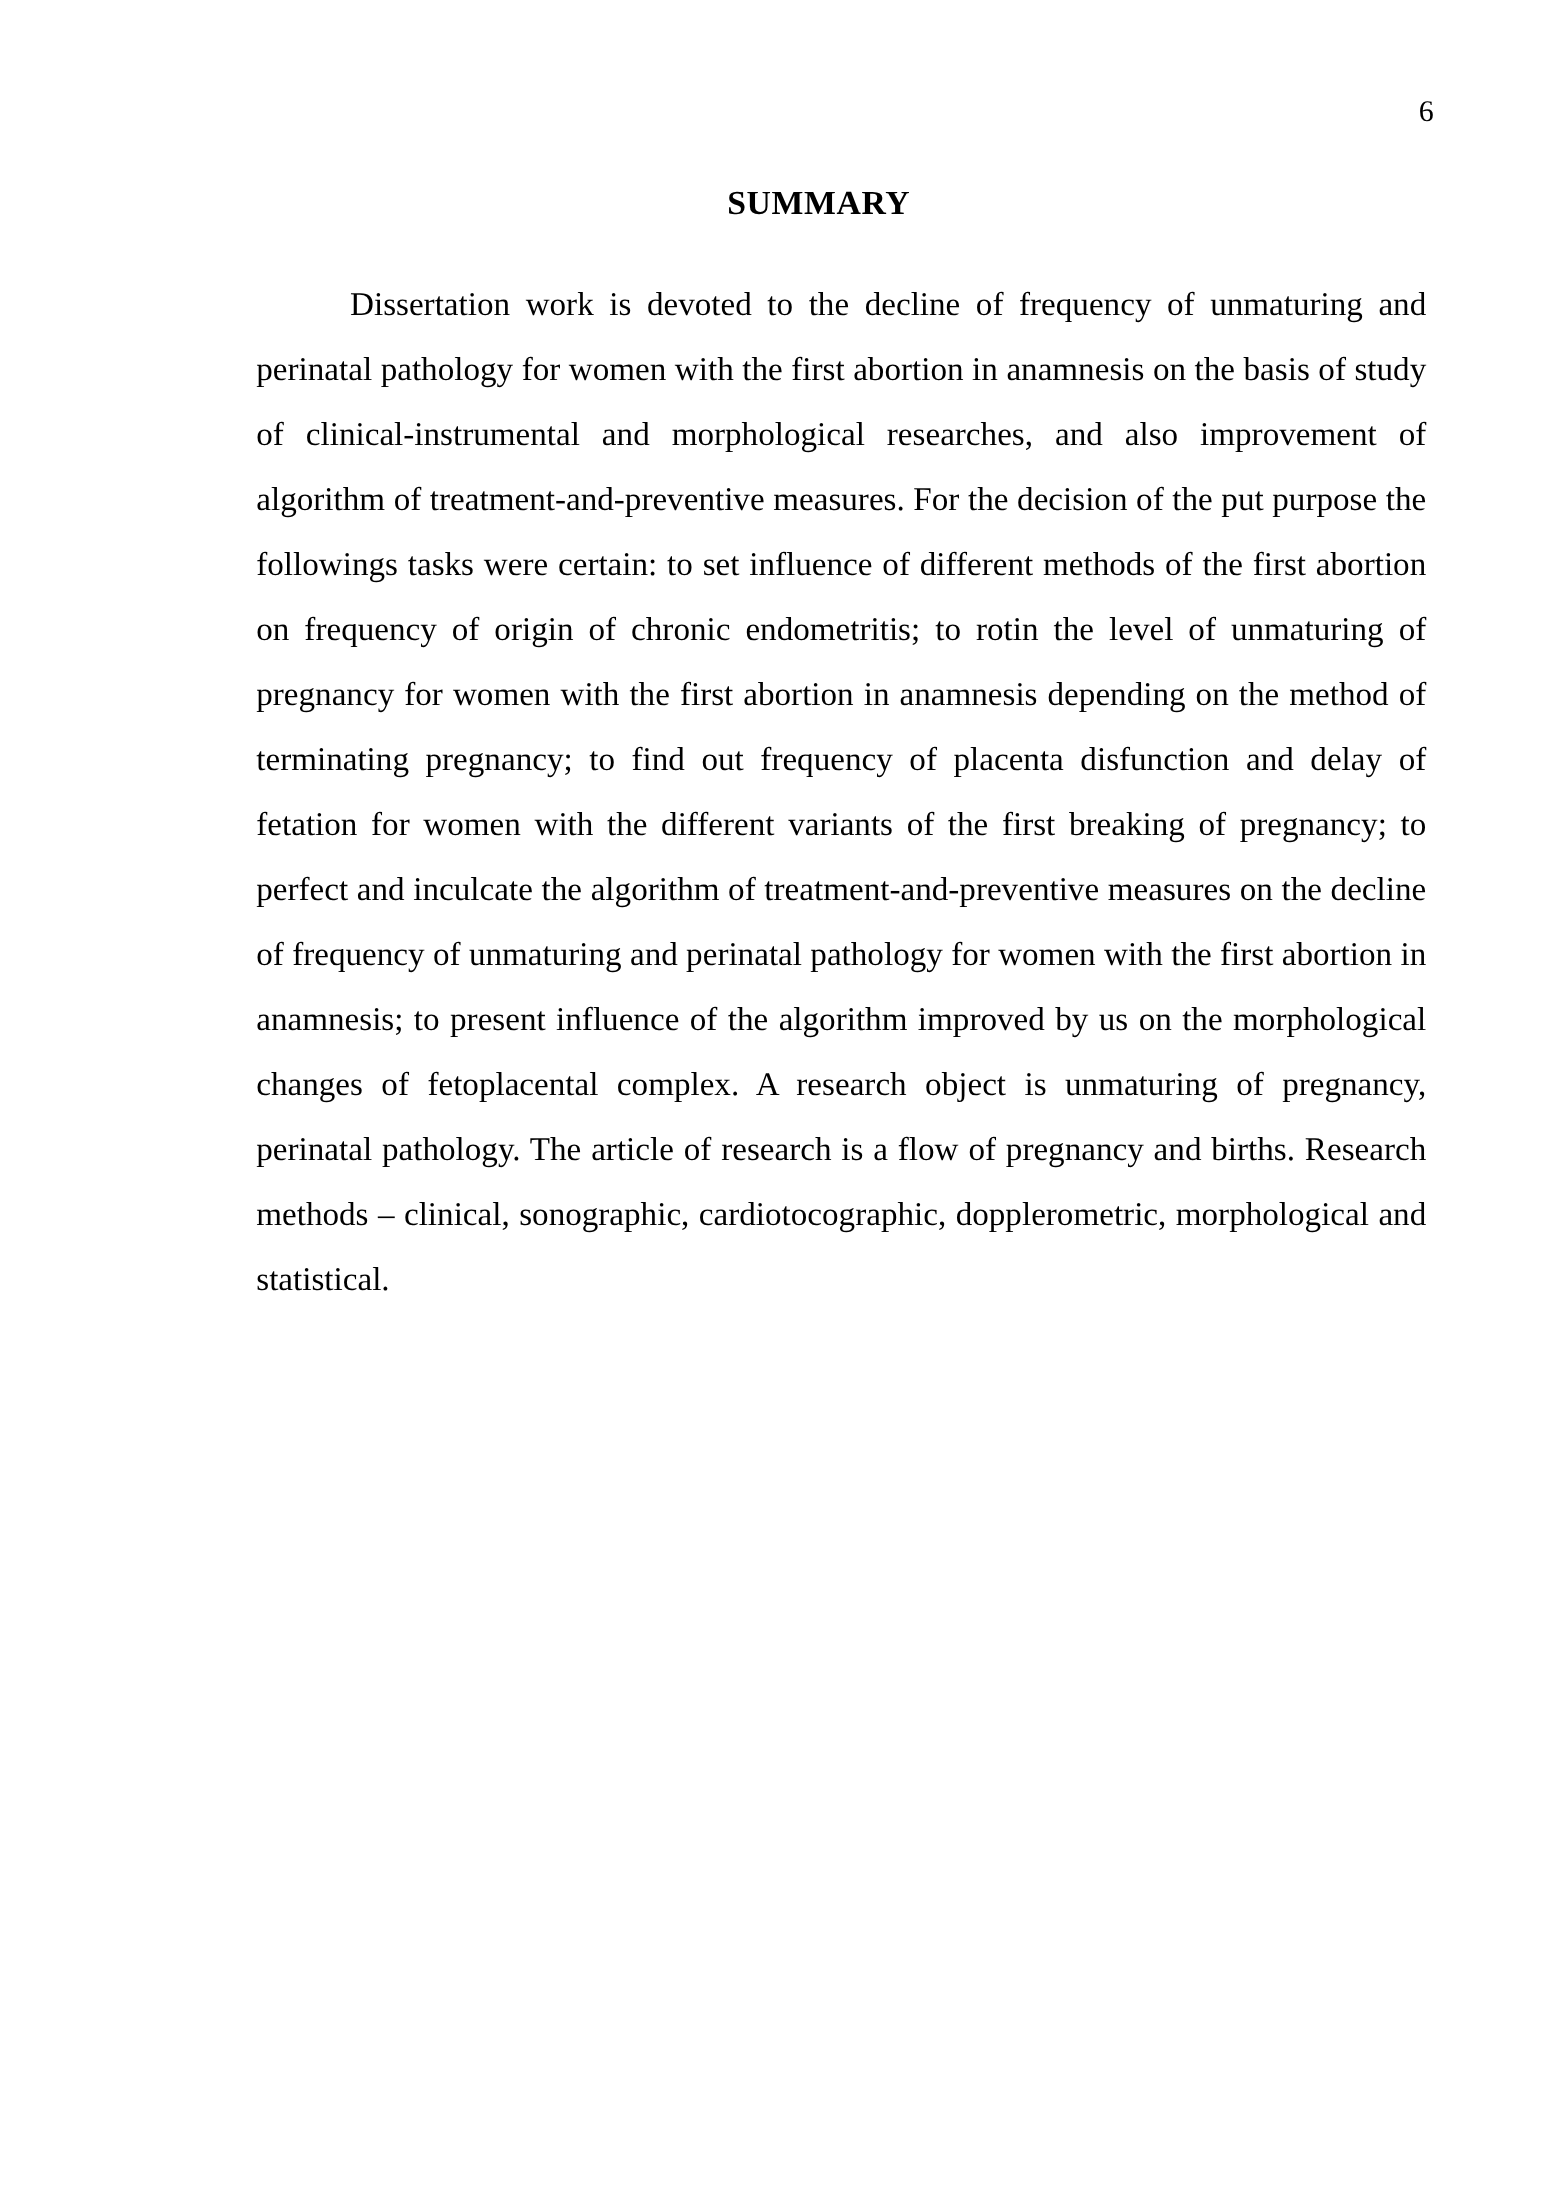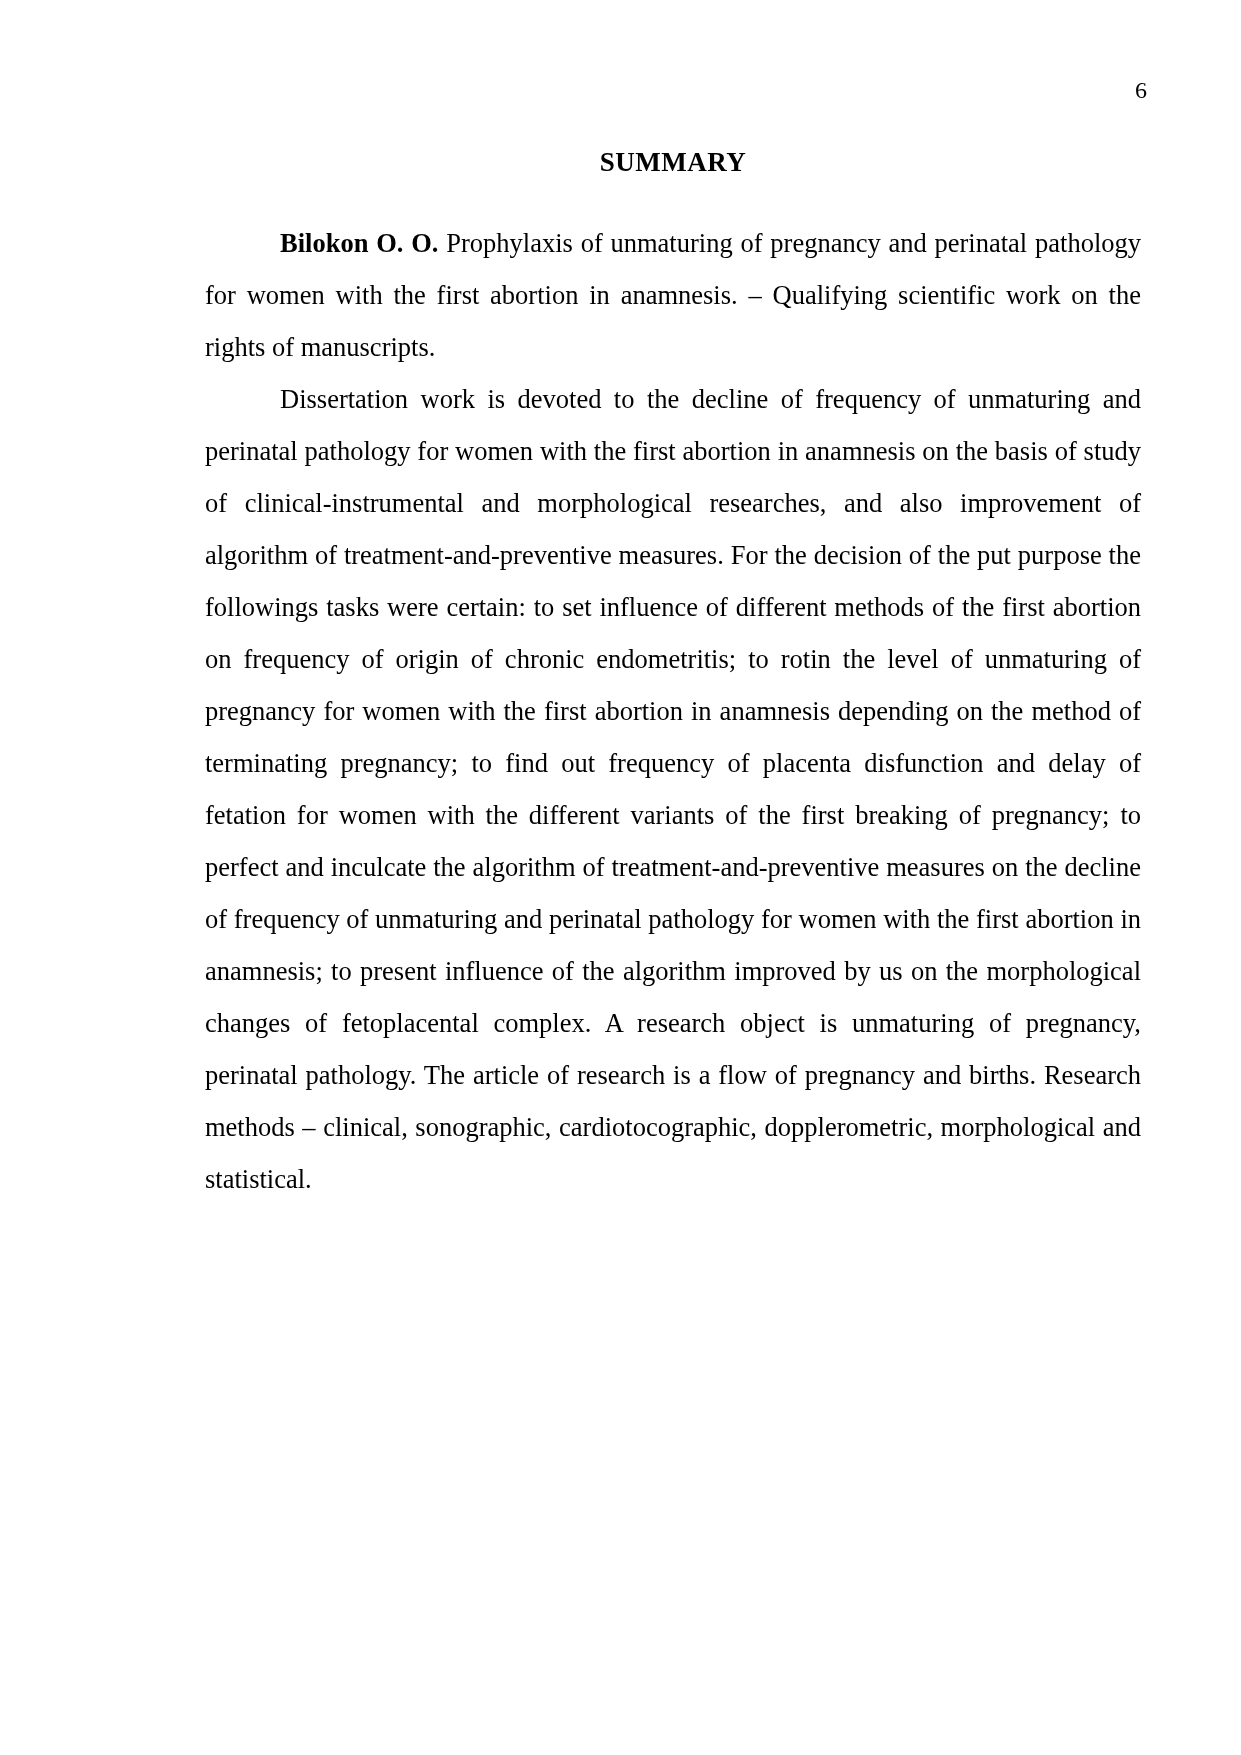--- a/index.html
+++ b/index.html
@@ -18,21 +18,21 @@
     .page-number {
       position: absolute;
       top: 76px;
       right: 94px;
       font-size: 24px;
       line-height: 28px;
     }
     .title {
       position: absolute;
       top: 146px;
-      left: 205px;
+      left: 187px;
       width: 936px;
       text-align: center;
       font-weight: bold;
       font-size: 27px;
       line-height: 32px;
       letter-spacing: 0.5px;
     }
     .content {
       position: absolute;
       top: 217px;
@@ -55,15 +55,14 @@
     }
   </style>
 </head>
 <body>
 
 <div class="page-number">6</div>
 
 <div class="title">SUMMARY</div>
 
 <div class="content">
-  <p class="first"><span class="bold">Bilokon O. O.</span><span> Prophylaxis of unmaturing of pregnancy and perinatal pathology for women with the first abortion in anamnesis. – Qualifying scientific work on the rights of manuscripts.</span></p>
   <p>Dissertation work is devoted to the decline of frequency of unmaturing and perinatal pathology for women with the first abortion in anamnesis on the basis of study of clinical-instrumental and morphological researches, and also improvement of algorithm of treatment-and-preventive measures. For the decision of the put purpose the followings tasks were certain: to set influence of different methods of the first abortion on frequency of origin of chronic endometritis; to rotin the level of unmaturing of pregnancy for women with the first abortion in anamnesis depending on the method of terminating pregnancy; to find out frequency of placenta disfunction and delay of fetation for women with the different variants of the first breaking of pregnancy; to perfect and inculcate the algorithm of treatment-and-preventive measures on the decline of frequency of unmaturing and perinatal pathology for women with the first abortion in anamnesis; to present influence of the algorithm improved by us on the morphological changes of fetoplacental complex. A research object is unmaturing of pregnancy, perinatal pathology. The article of research is a flow of pregnancy and births. Research methods – clinical, sonographic, cardiotocographic, dopplerometric, morphological and statistical.</p>
 </div>
 
 </body></html>

